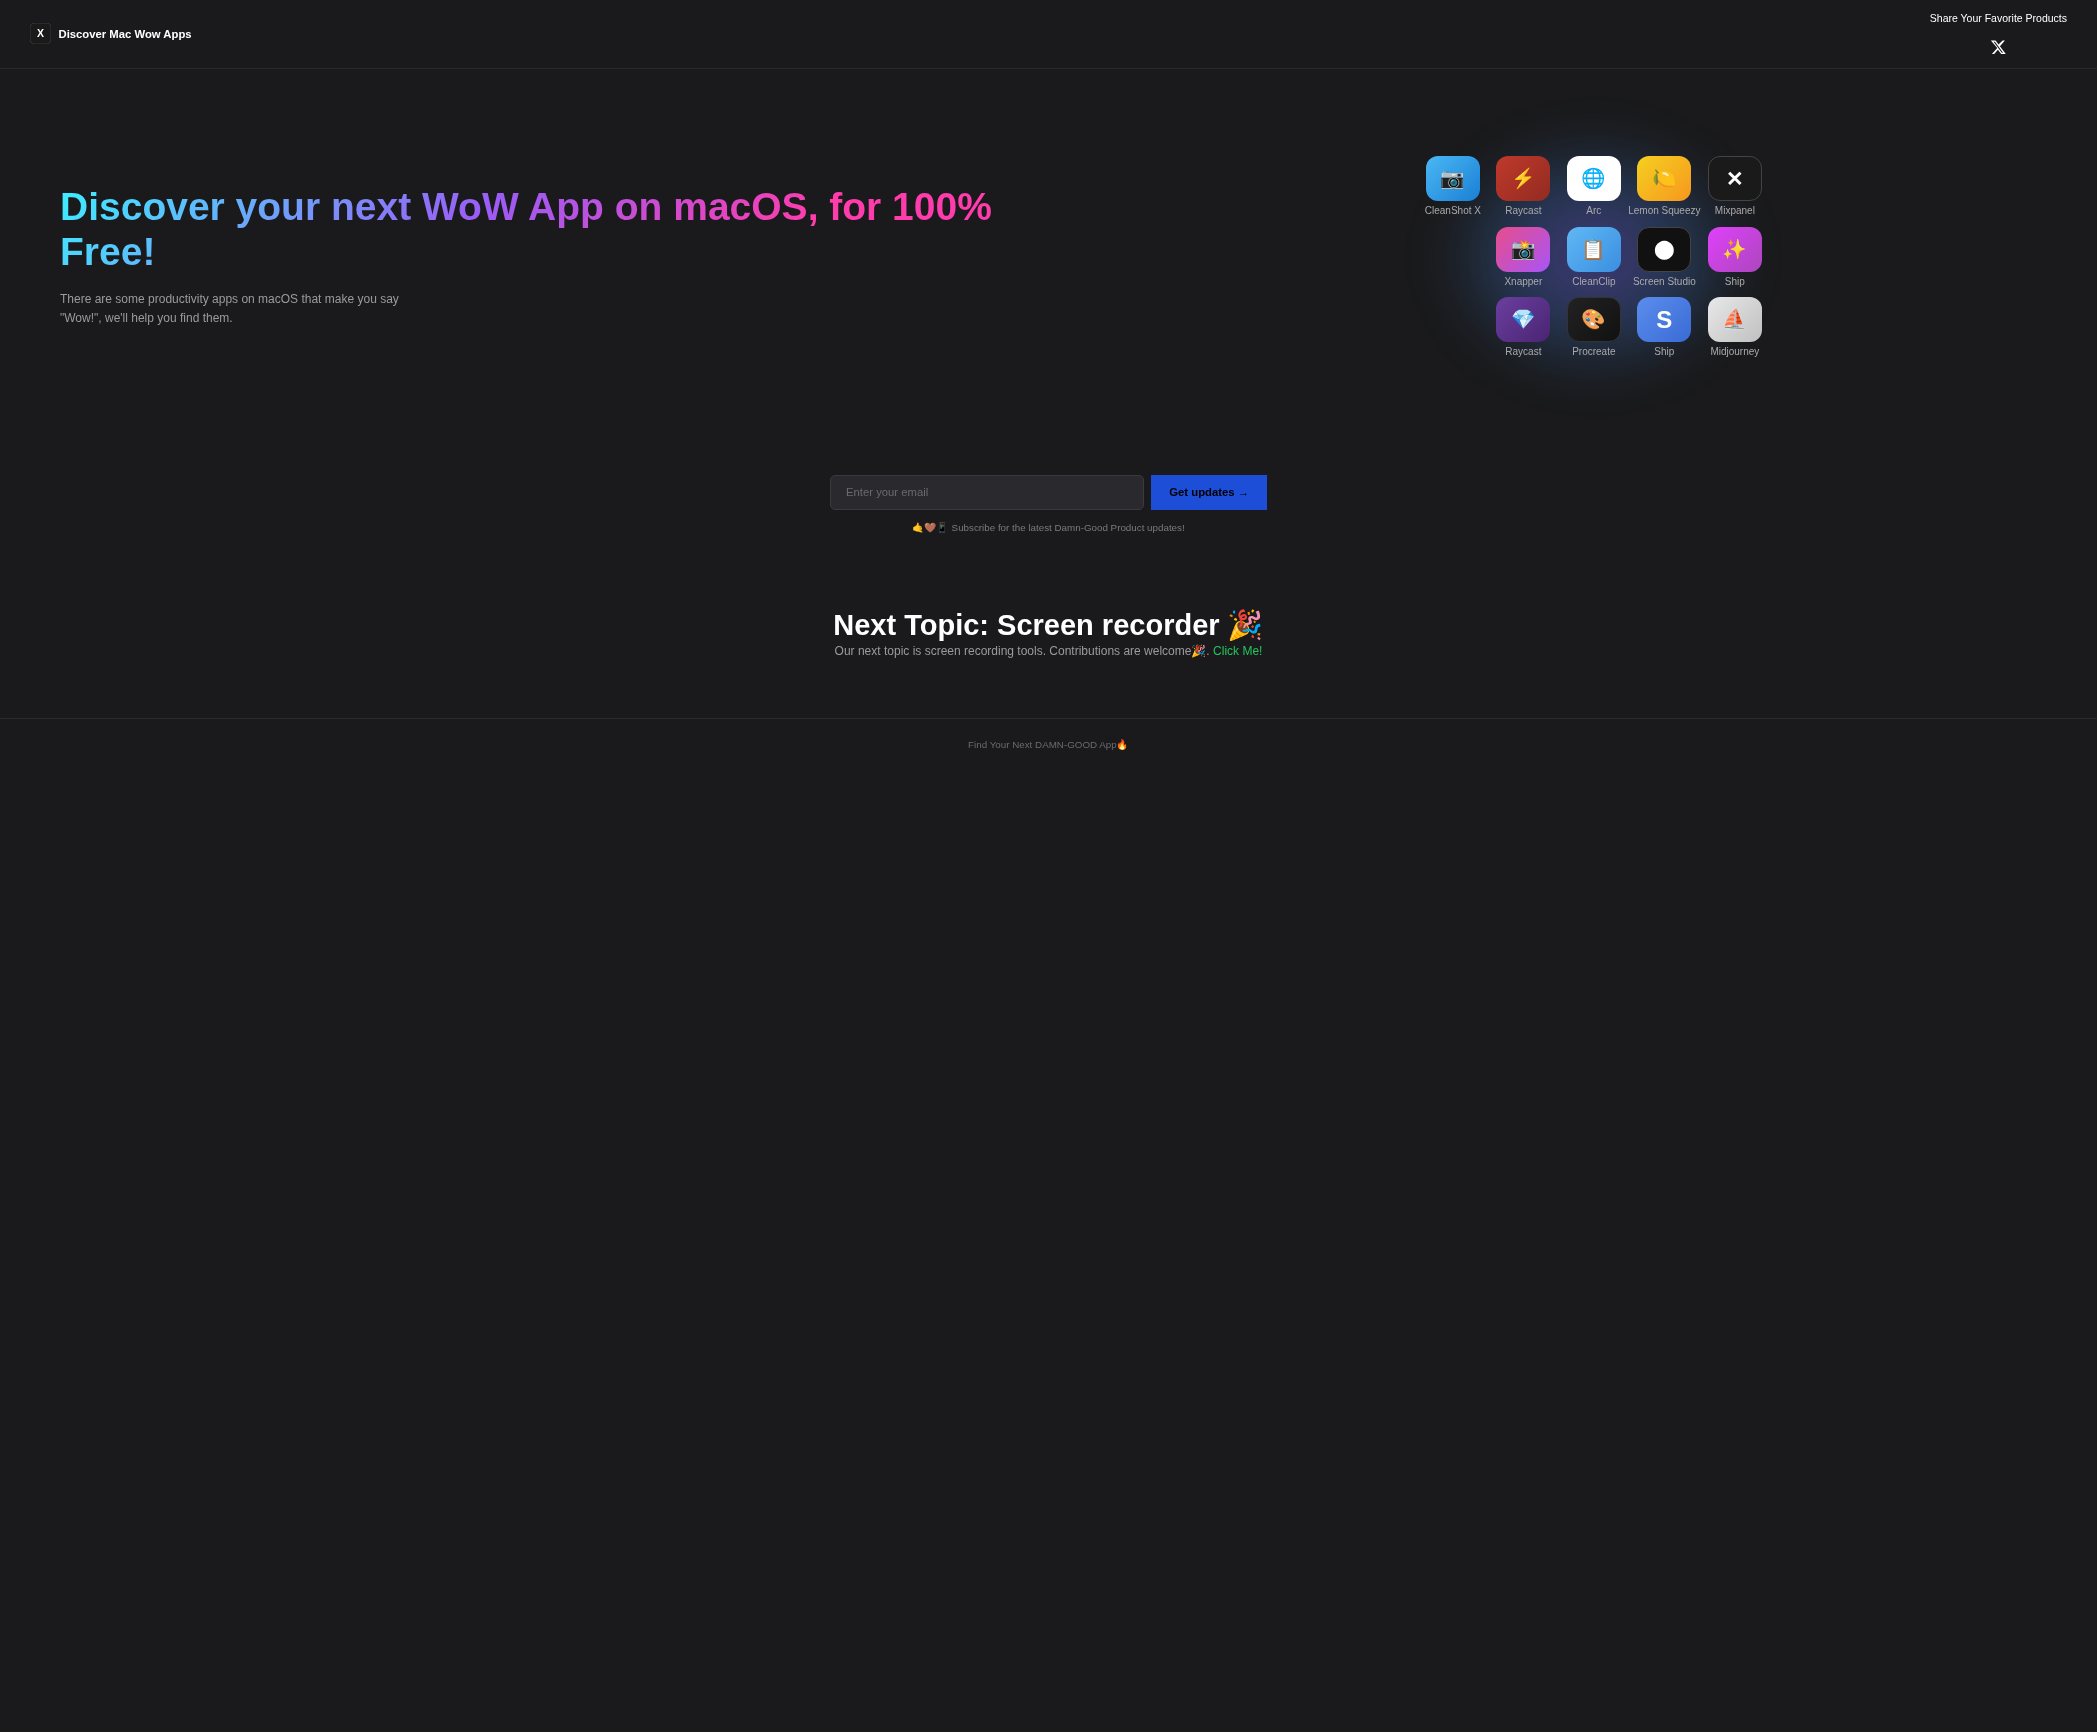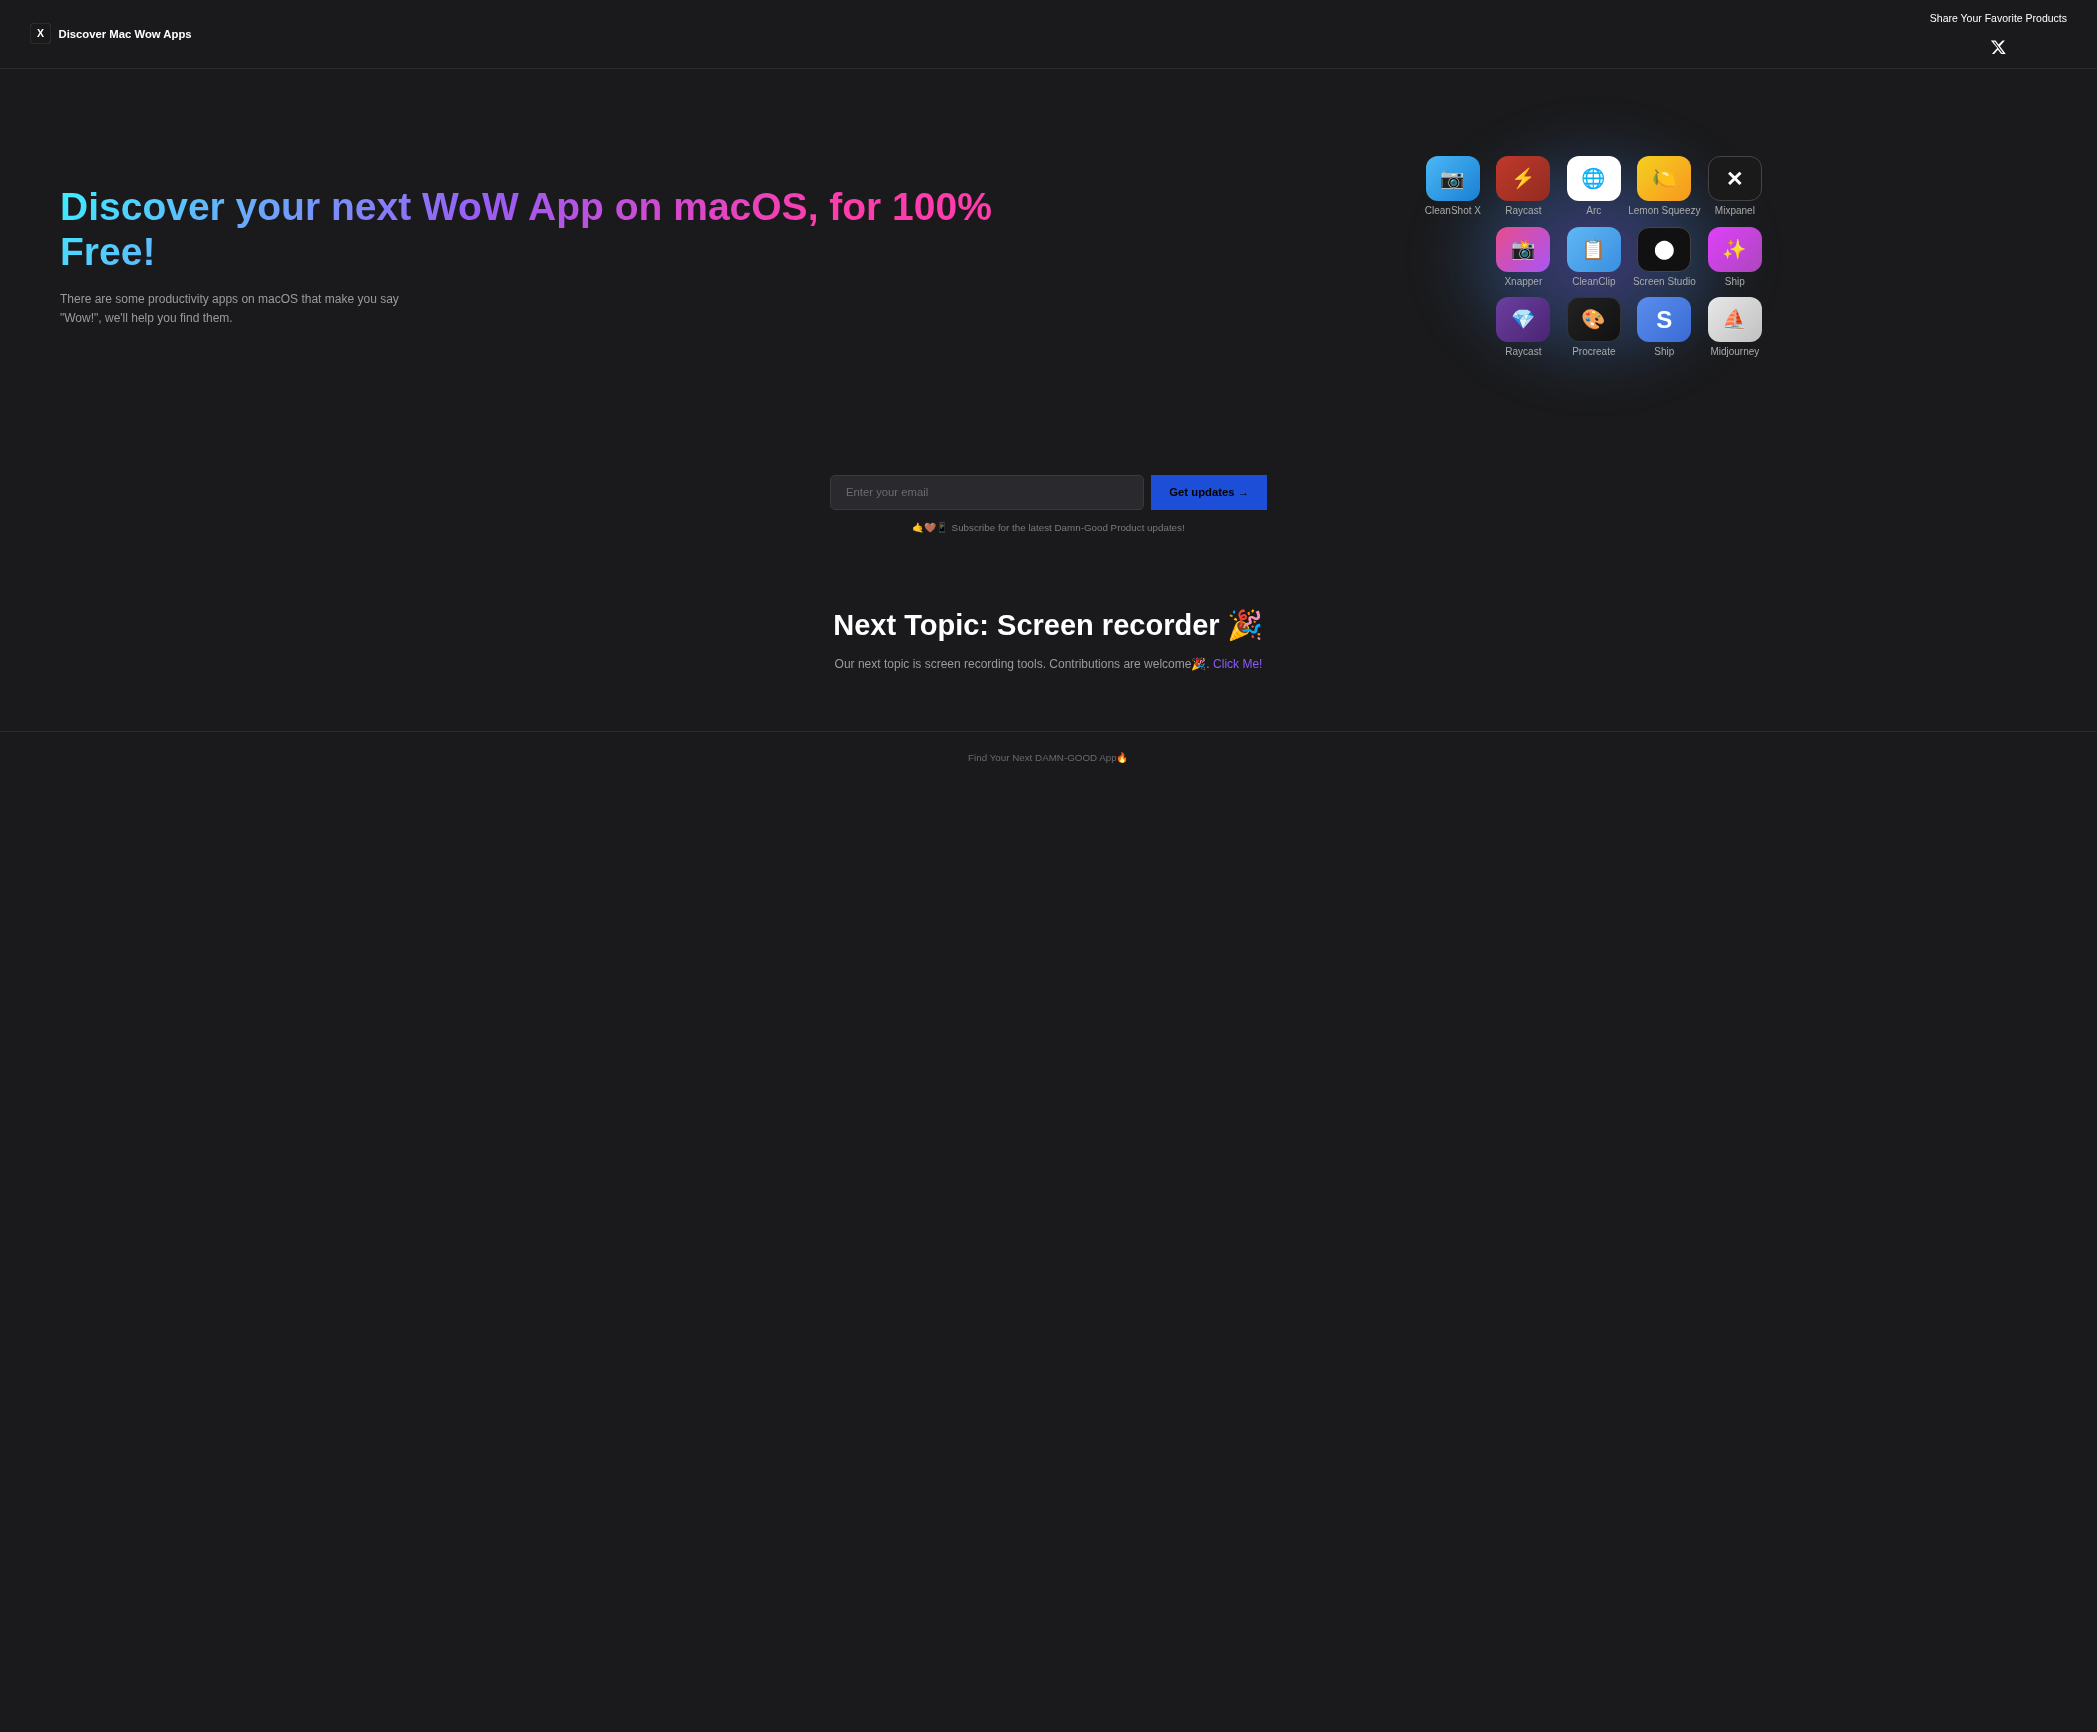--- a/index.html
+++ b/index.html
@@ -183,28 +183,28 @@
       display: flex;
       flex-direction: column;
       align-items: center;
       padding: 45px 15px 60px;
       text-align: center;
     }
     .next-topic-title {
       font-size: 29px;
       font-weight: 700;
       color: #ffffff;
-      margin-bottom: 15px;
+      margin-bottom: 2px;
     }
     .next-topic-desc {
       font-size: 12px;
       color: #9a9a9f;
     }
     .next-topic-desc a {
-      color: #8b5cf6;
+      color: #22c55e;
       text-decoration: none;
       margin-top: 35px;
     }
 
     
     footer {
       border-top: 0.8px solid #2a2a2e;
       padding: 18px;
       text-align: center;
     }

